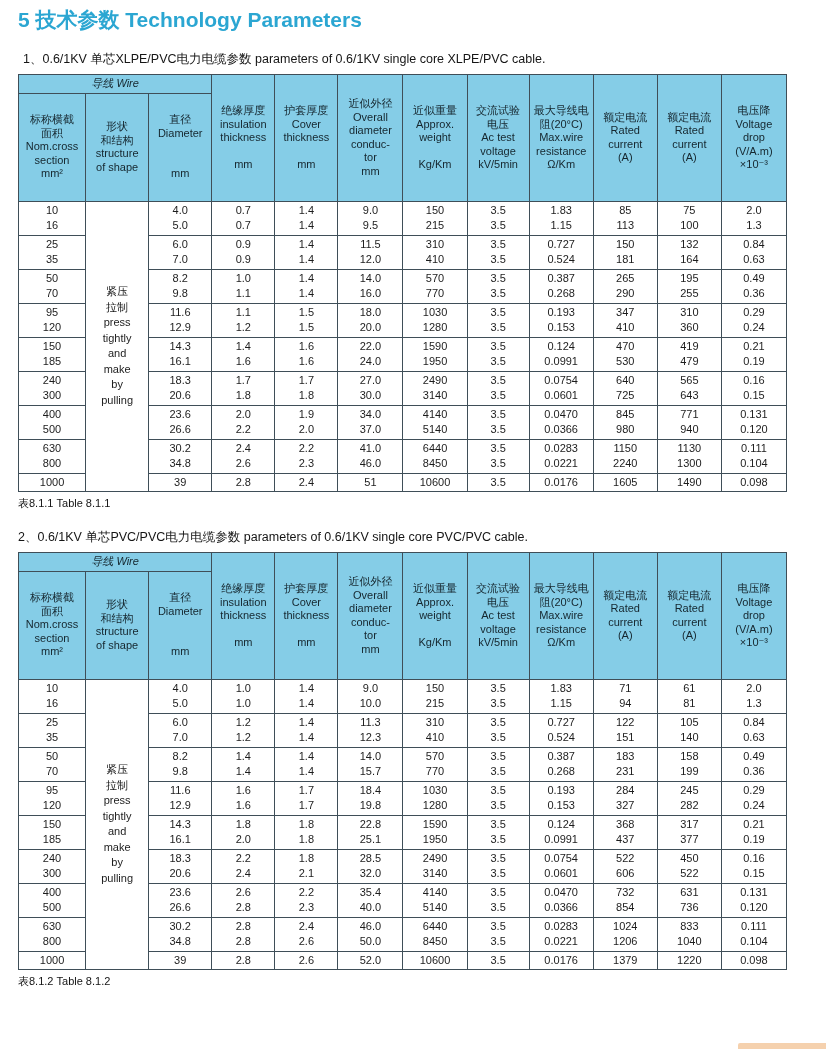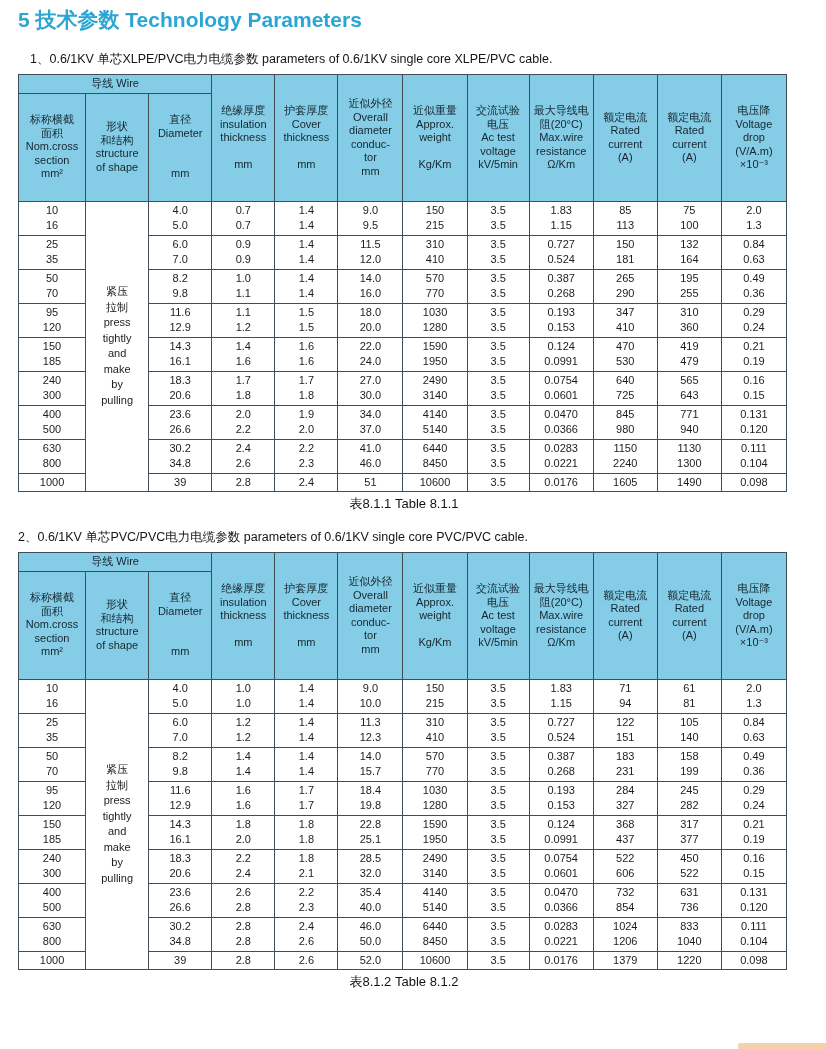--- a/index.html
+++ b/index.html
@@ -12,38 +12,38 @@
   html,body{margin:0;padding:0;}
   body{
     width:826px;height:1049px;background:#ffffff;position:relative;overflow:hidden;
     font-family:"Liberation Sans","DejaVu Sans",sans-serif;color:var(--text-dark);
   }
   .page{padding:8px 20px 0 18px;}
   .page-title{
     color:var(--title-color);font-weight:bold;font-size:21px;line-height:20px;margin:2px 0 0 0;
   }
   .sec-heading{font-size:12.5px;line-height:15px;color:#151515;margin:0;}
-  .sec-1 .sec-heading{margin:22px 0 7px 12px;}
+  .sec-1 .sec-heading{margin:22px 0 7px 5px;}
   .sec-2 .sec-heading{margin:19px 0 7px 0;}
   table.params-table{border-collapse:collapse;table-layout:fixed;width:769px;}
   table.params-table th,table.params-table td{border:1px solid var(--border-color);}
   table.params-table thead th{
     background:var(--header-bg);font-weight:normal;color:#15262e;
     font-size:11px;line-height:13.5px;padding:2px 0;vertical-align:middle;text-align:center;
   }
-  th.wire-th{font-size:11.5px;height:18px;}
+  th.wire-th{font-size:11.5px;height:18px;font-style:italic;}
   th.hcell{height:108px;}
   th.hcell div{white-space:nowrap;}
   table.params-table tbody td{
     font-size:11px;line-height:15.5px;text-align:center;color:var(--text-dark);
     padding:1px 0;vertical-align:middle;background:#fff;
   }
   tr.single td{padding:6px 0;}
   td.shape-cell{font-size:11px;line-height:14.8px;margin-top:43px;}
-  .caption{text-align:center;font-size:13px;line-height:15px;color:#141414;margin:4px 16px 0 0;}
+  .caption{text-align:left;font-size:11px;line-height:15px;color:#141414;margin:4px 16px 0 0;}
   .edge-artifact{
     position:absolute;right:0;bottom:0;width:88px;height:6px;
     background:#f3c9a0;border-radius:2px 0 0 0;opacity:.85;
   }
 </style>
 </head>
 <body>
 
 <div class="page">
   <h1 class="page-title">5 技术参数 Technology Parameters</h1>

